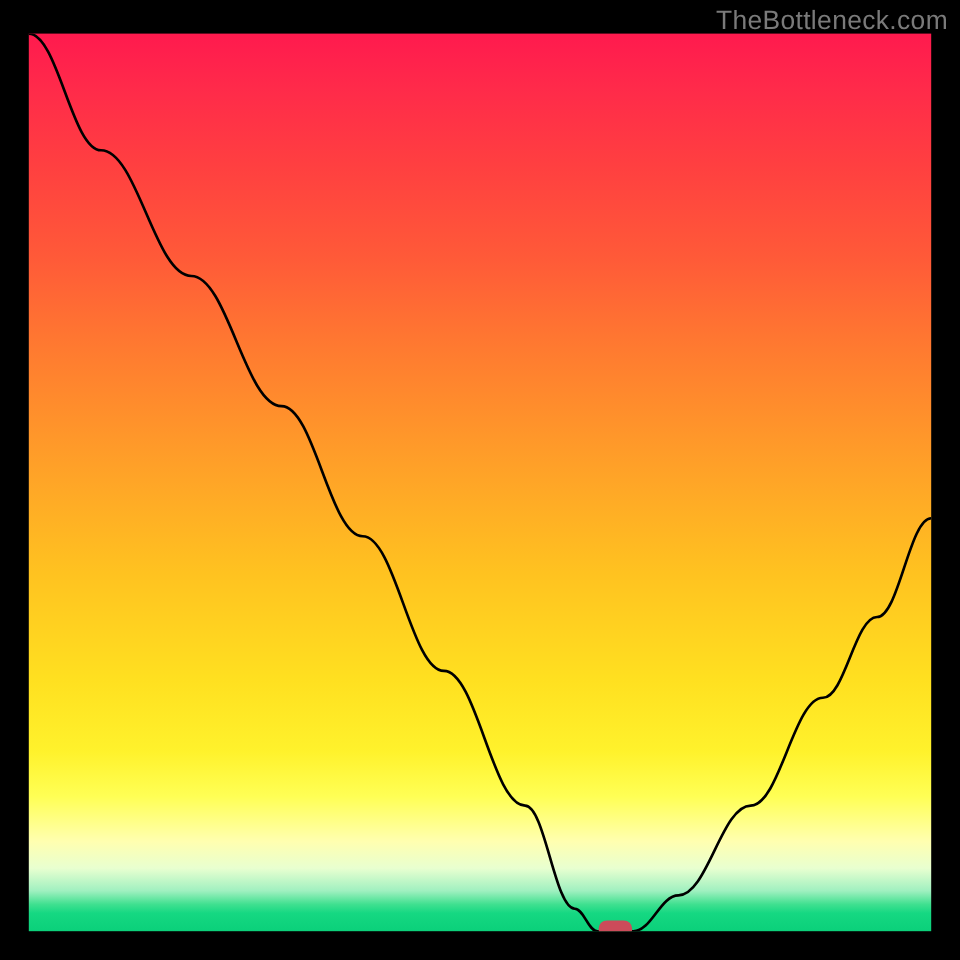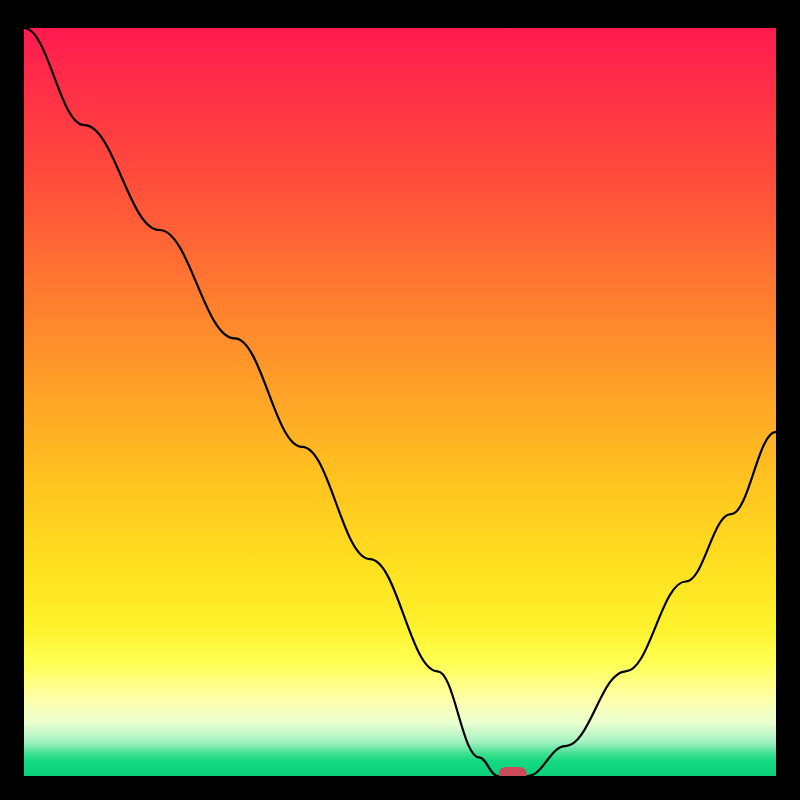--- a/index.html
+++ b/index.html
@@ -67,20 +67,21 @@
     top: 0;
     width: 100%;
     height: 100%;
     z-index: 10;
   }
 </style>
 </head>
 <body>
 
 <div class="frame">
+  <div class="watermark">TheBottleneck.com</div>
 
   <div class="plot">
     <div class="grad"></div>
     <svg class="curve" viewBox="0 0 752 748" preserveAspectRatio="none">
       <path d="M 0.0 0.0 C 24.1 0.0, 36.1 97.2, 60.2 97.2 C 90.2 97.2, 105.3 202.0, 135.4 202.0 C 165.4 202.0, 180.5 310.4, 210.6 310.4 C 237.6 310.4, 251.2 418.9, 278.2 418.9 C 305.3 418.9, 318.8 531.1, 345.9 531.1 C 373.0 531.1, 386.5 643.3, 413.6 643.3 C 430.1 643.3, 438.4 729.3, 455.0 729.3 C 462.5 729.3, 466.2 748.0, 473.8 748.0 C 485.8 748.0, 491.8 748.0, 503.8 748.0 C 518.9 748.0, 526.4 718.1, 541.4 718.1 C 565.5 718.1, 577.5 643.3, 601.6 643.3 C 625.7 643.3, 637.7 553.5, 661.8 553.5 C 679.8 553.5, 688.8 486.2, 706.9 486.2 C 724.9 486.2, 734.0 403.9, 752.0 403.9" fill="none" stroke="#000" stroke-width="2.2" stroke-linecap="round" stroke-linejoin="round"></path>
       <rect x="474.8" y="739.0" width="28" height="14" rx="7" ry="7" fill="#cc4b5a"></rect>
     </svg>
   </div>
 </div>
 

